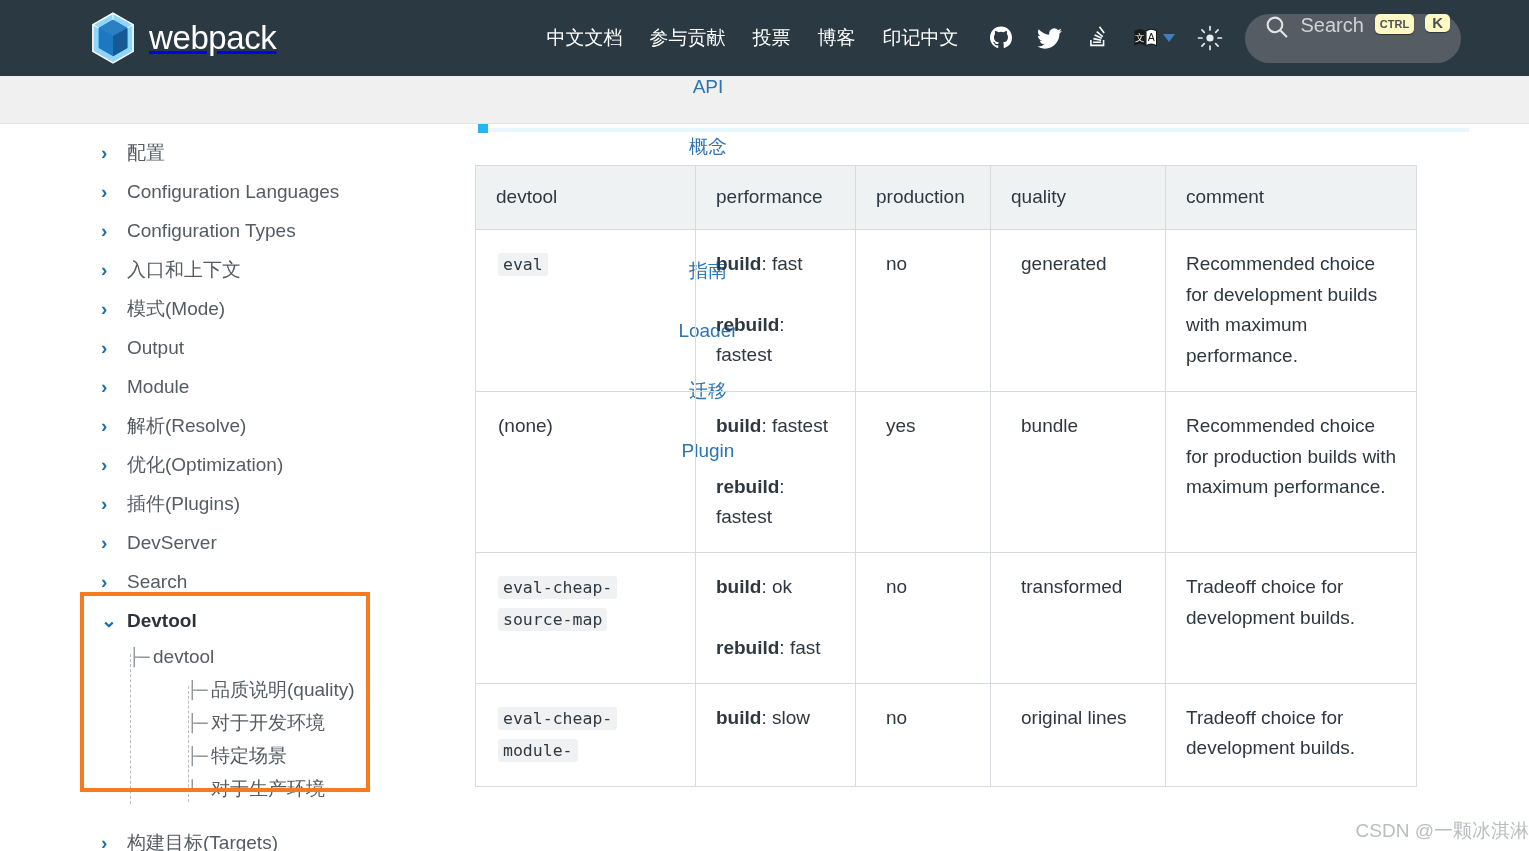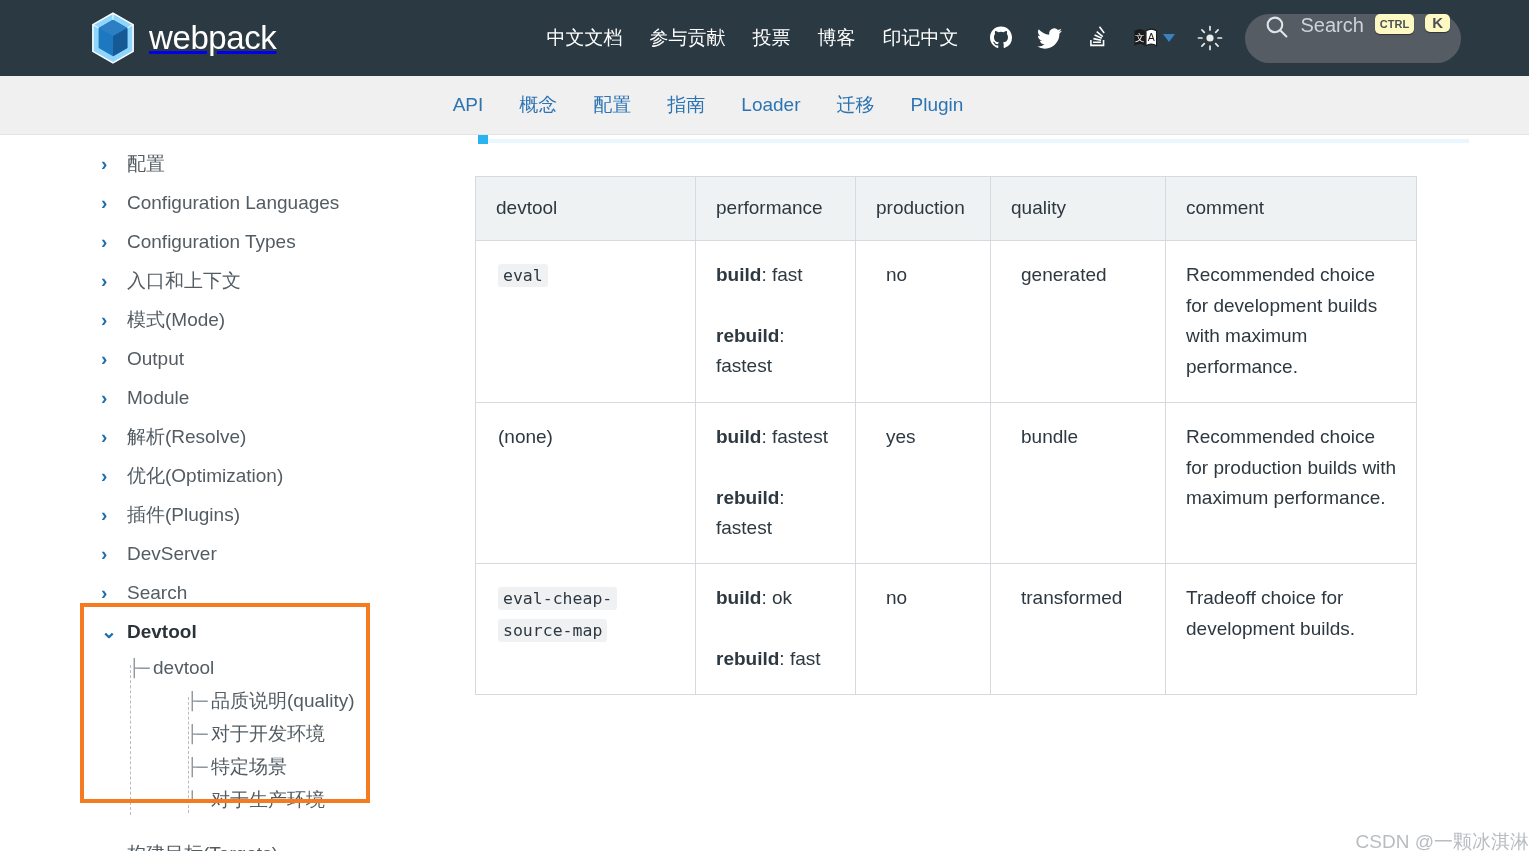--- a/index.html
+++ b/index.html
@@ -85,28 +85,29 @@
     padding: 4px 5px;
     min-width: 27px;
     text-align: center;
     box-shadow: 0 1px 1px rgba(0,0,0,.45);
     line-height: 1.1;
   }
   .kbd.k { font-size: 15px; padding: 1px 7px; min-width: 25px; }
 
   
   .subnav {
-    height: 59px;
+    height: 48px;
     background: #f0f0f0;
     display: flex;
     align-items: center;
-    justify-content: center;
+    justify-content: space-between;
     gap: 36px;
     padding-right: 113px;
     border-bottom: 1px solid #e4e4e4;
+    flex-direction: column;
   }
   .subnav a {
     color: #2d74b3;
     font-size: 19px;
     text-decoration: none;
     cursor: pointer;
   }
 
   
   .page {
@@ -516,18 +517,30 @@
             <span>ok</span>
             <span class="perf-gap"></span>
             <span class="perf-b">rebuild</span><span>:</span>
             <span>fast</span>
           </td>
           <td class="c-prod">no</td>
           <td class="c-qual">transformed</td>
           <td>Tradeoff choice for development builds.</td>
         </tr>
 
+        <tr>
+          <td class="c-devtool">
+            <span class="code-chip">eval-cheap-module-</span>
+          </td>
+          <td>
+            <span class="perf-b">build</span><span>:</span>
+            <span>slow</span>
+          </td>
+          <td class="c-prod">no</td>
+          <td class="c-qual">original lines</td>
+          <td>Tradeoff choice for development builds.</td>
+        </tr>
       </tbody>
     </table>
 
     <div class="watermark">CSDN @一颗冰淇淋</div>
   </main>
 </div>
 
 </body></html>

